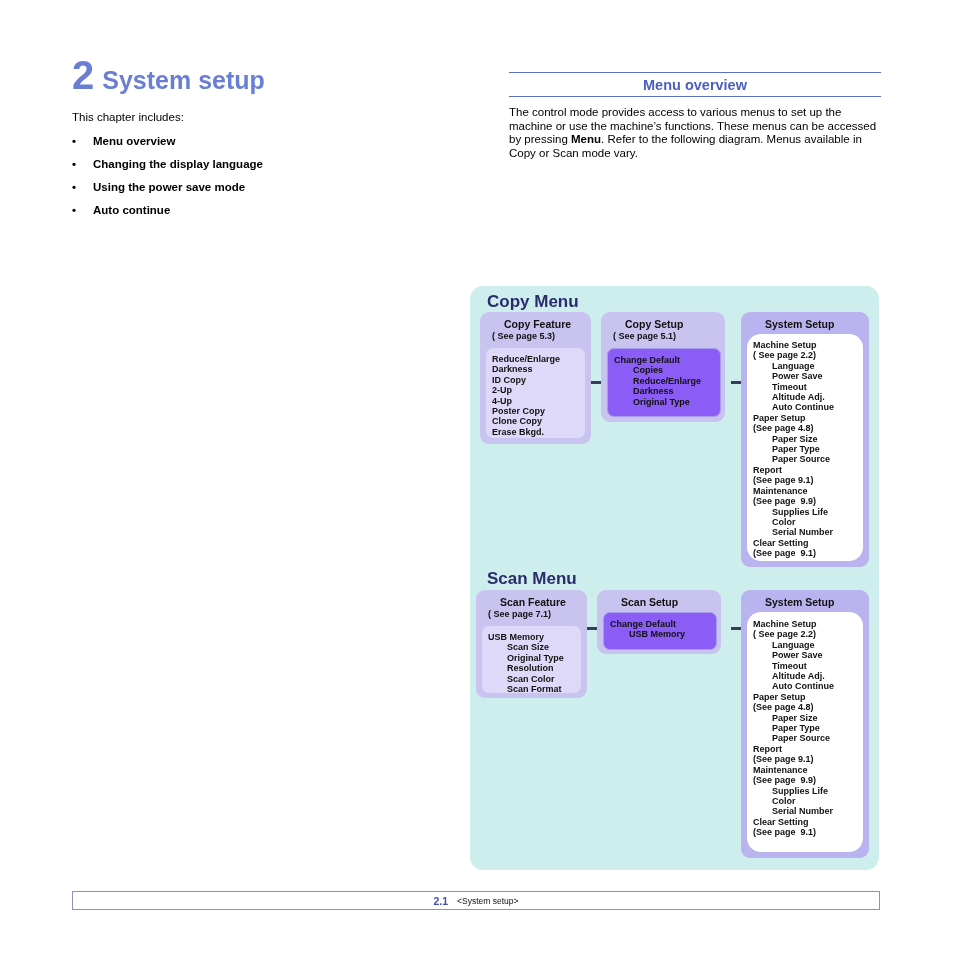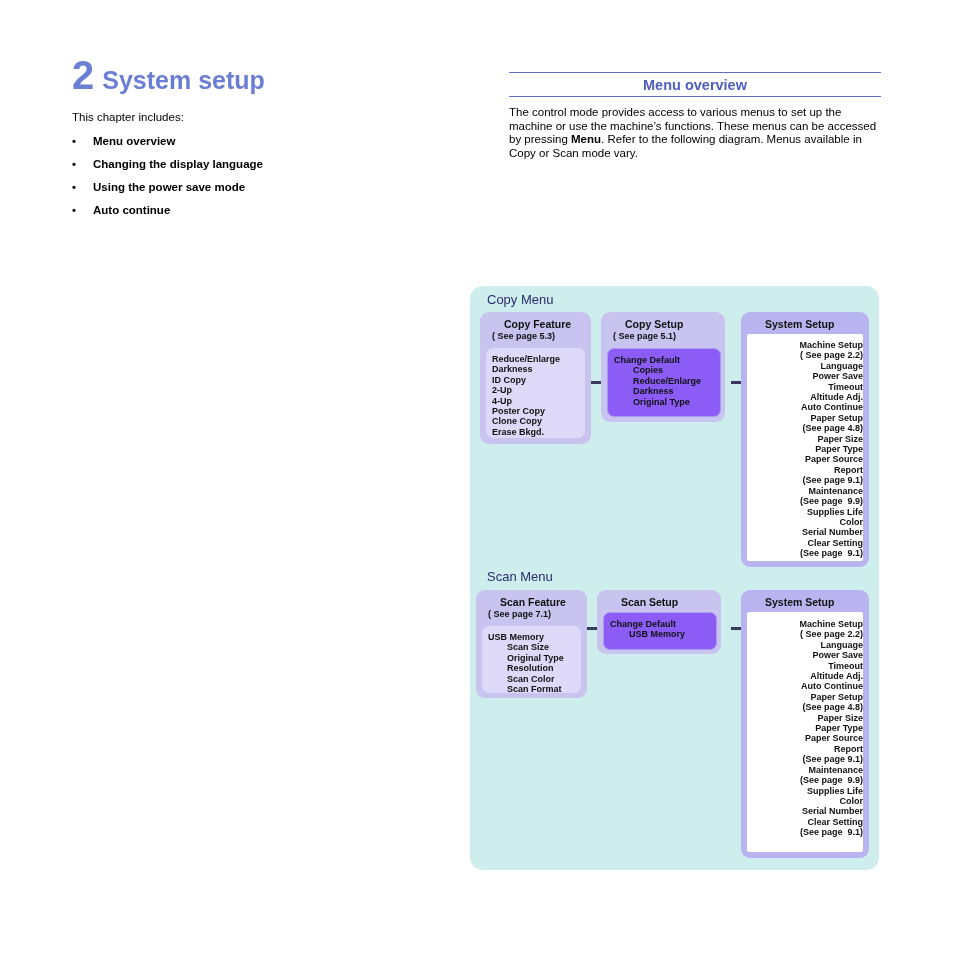--- a/index.html
+++ b/index.html
@@ -48,21 +48,21 @@
   .tip-label{font-size:11.5px;font-weight:bold;color:#4c5fbf;line-height:13px;}
   .tip-text{font-size:11.5px;line-height:13.6px;margin-top:3px;}
   .key-icon{position:absolute;left:1px;top:1px;width:34px;height:16px;}
 
   
   .diagram{
     position:absolute;left:470px;top:286px;width:409px;height:584px;
     background:#cdeeec;border-radius:13px;
   }
   .menu-heading{
-    position:absolute;font-size:13px;font-weight:normal;color:#2b2b6e;
+    position:absolute;font-size:17px;font-weight:bold;color:#2b2b6e;
   }
   .box{
     position:absolute;border-radius:9px;
     box-sizing:border-box;
   }
   .box .hdr{
     font-size:10.5px;font-weight:bold;color:#111;
     padding:6px 0 0 24px;line-height:12px;
   }
   .box .sub{
@@ -71,21 +71,21 @@
   }
   .ln{font-size:9px;font-weight:bold;line-height:10.4px;color:#111;white-space:pre;}
   .ln.ind{padding-left:19px;}
   
   .b-lav{background:#c9c3f0;}
   .b-inner{
     position:absolute;background:#ded9f8;border-radius:7px;
   }
   .b-white{background:#8b5cf6;border:1.6px solid #a79bec;}
   .b-sys{background:#b9b3ef;}
-  .b-sys-inner{position:absolute;background:#ffffff;border-radius:2px;text-align:right;}
+  .b-sys-inner{position:absolute;background:#ffffff;border-radius:14px;}
   .connector{position:absolute;background:#3a3a5c;height:3px;}
 
   
   .footer{
     position:absolute;left:72px;top:891px;width:808px;height:19px;
     border:1px solid #8f8fc0;box-sizing:border-box;
   }
   .footer-inner{
     display:flex;align-items:center;justify-content:center;height:17px;
   }
@@ -250,14 +250,20 @@
         <div class="ln ind">Supplies Life</div>
         <div class="ln ind">Color</div>
         <div class="ln ind">Serial Number</div>
         <div class="ln">Clear Setting</div>
         <div class="ln">(See page  9.1)</div>
       </div>
     </div>
 
   </div>
 
+  <div class="footer">
+    <div class="footer-inner">
+      <span class="footer-num">2.1</span>
+      <span class="footer-txt">&lt;System setup&gt;</span>
+    </div>
+  </div>
 
 </div>
 
 </body></html>

